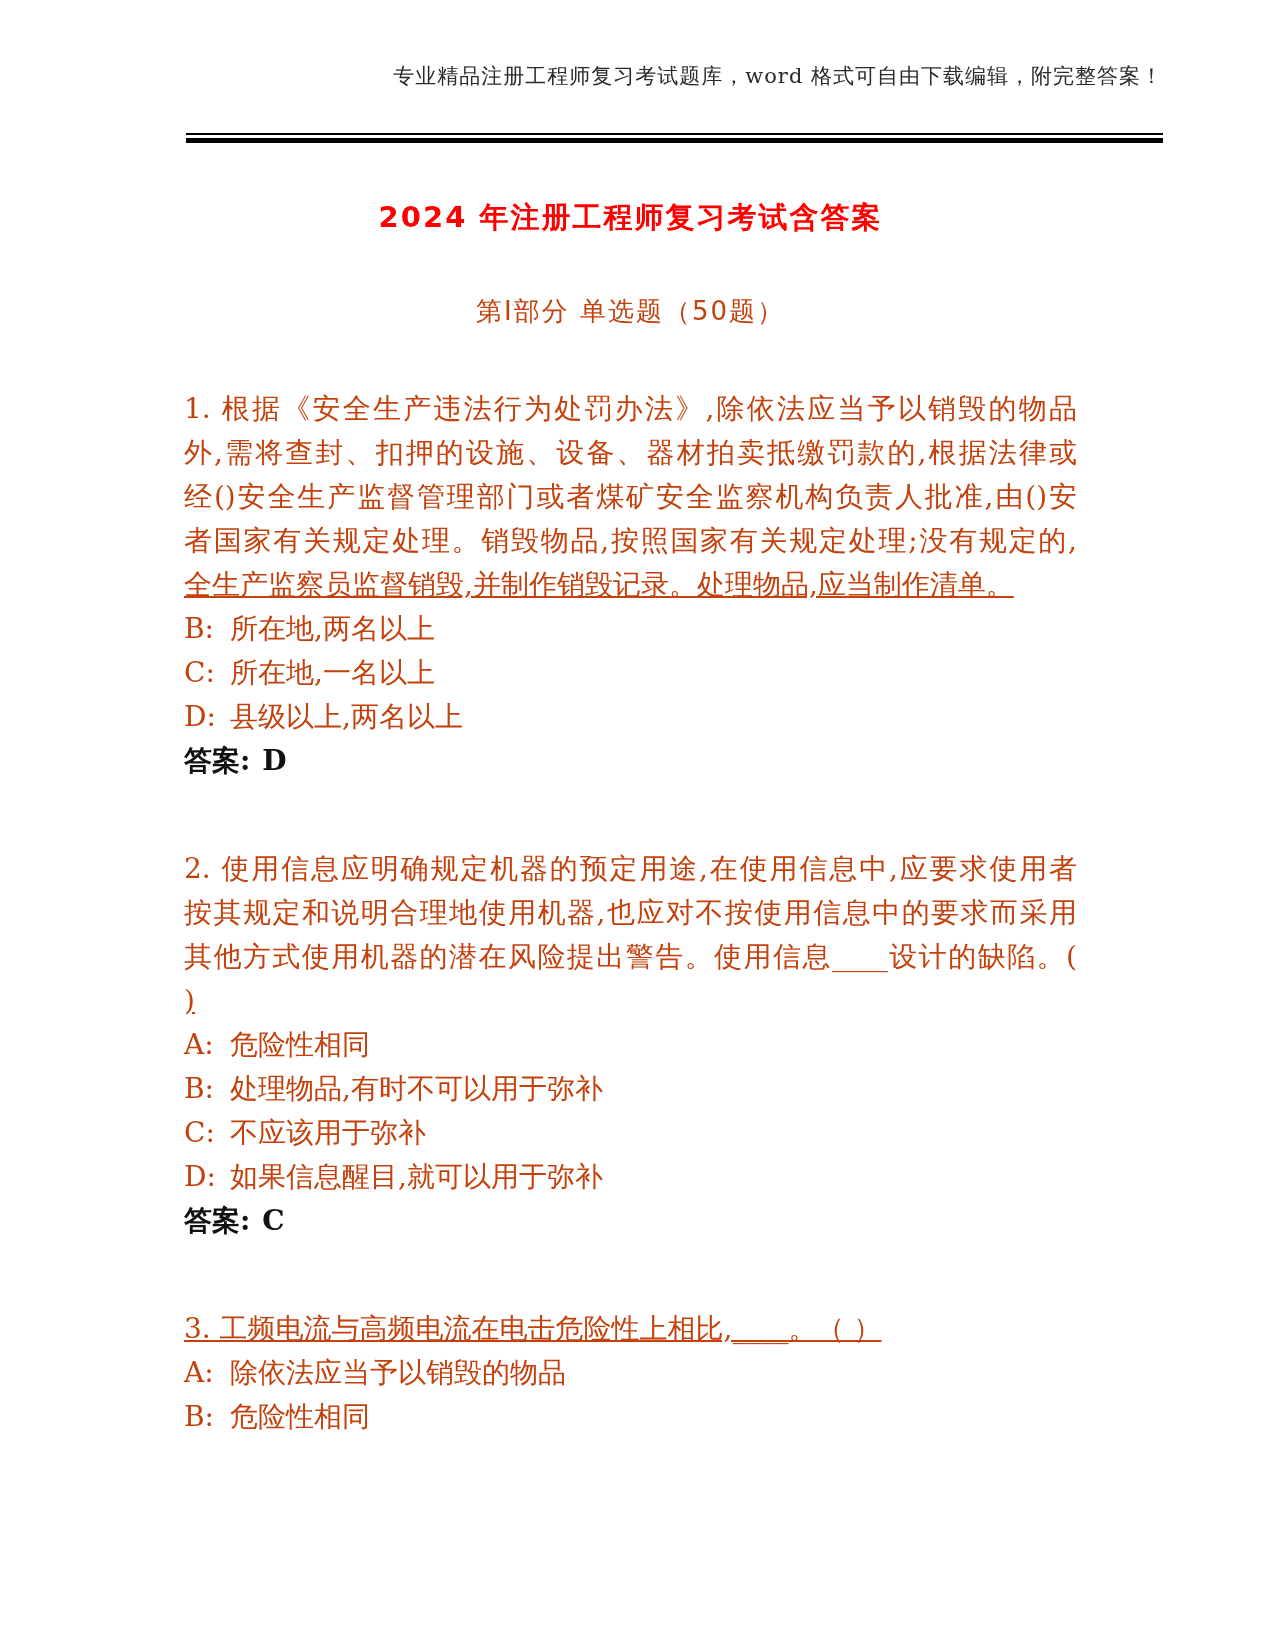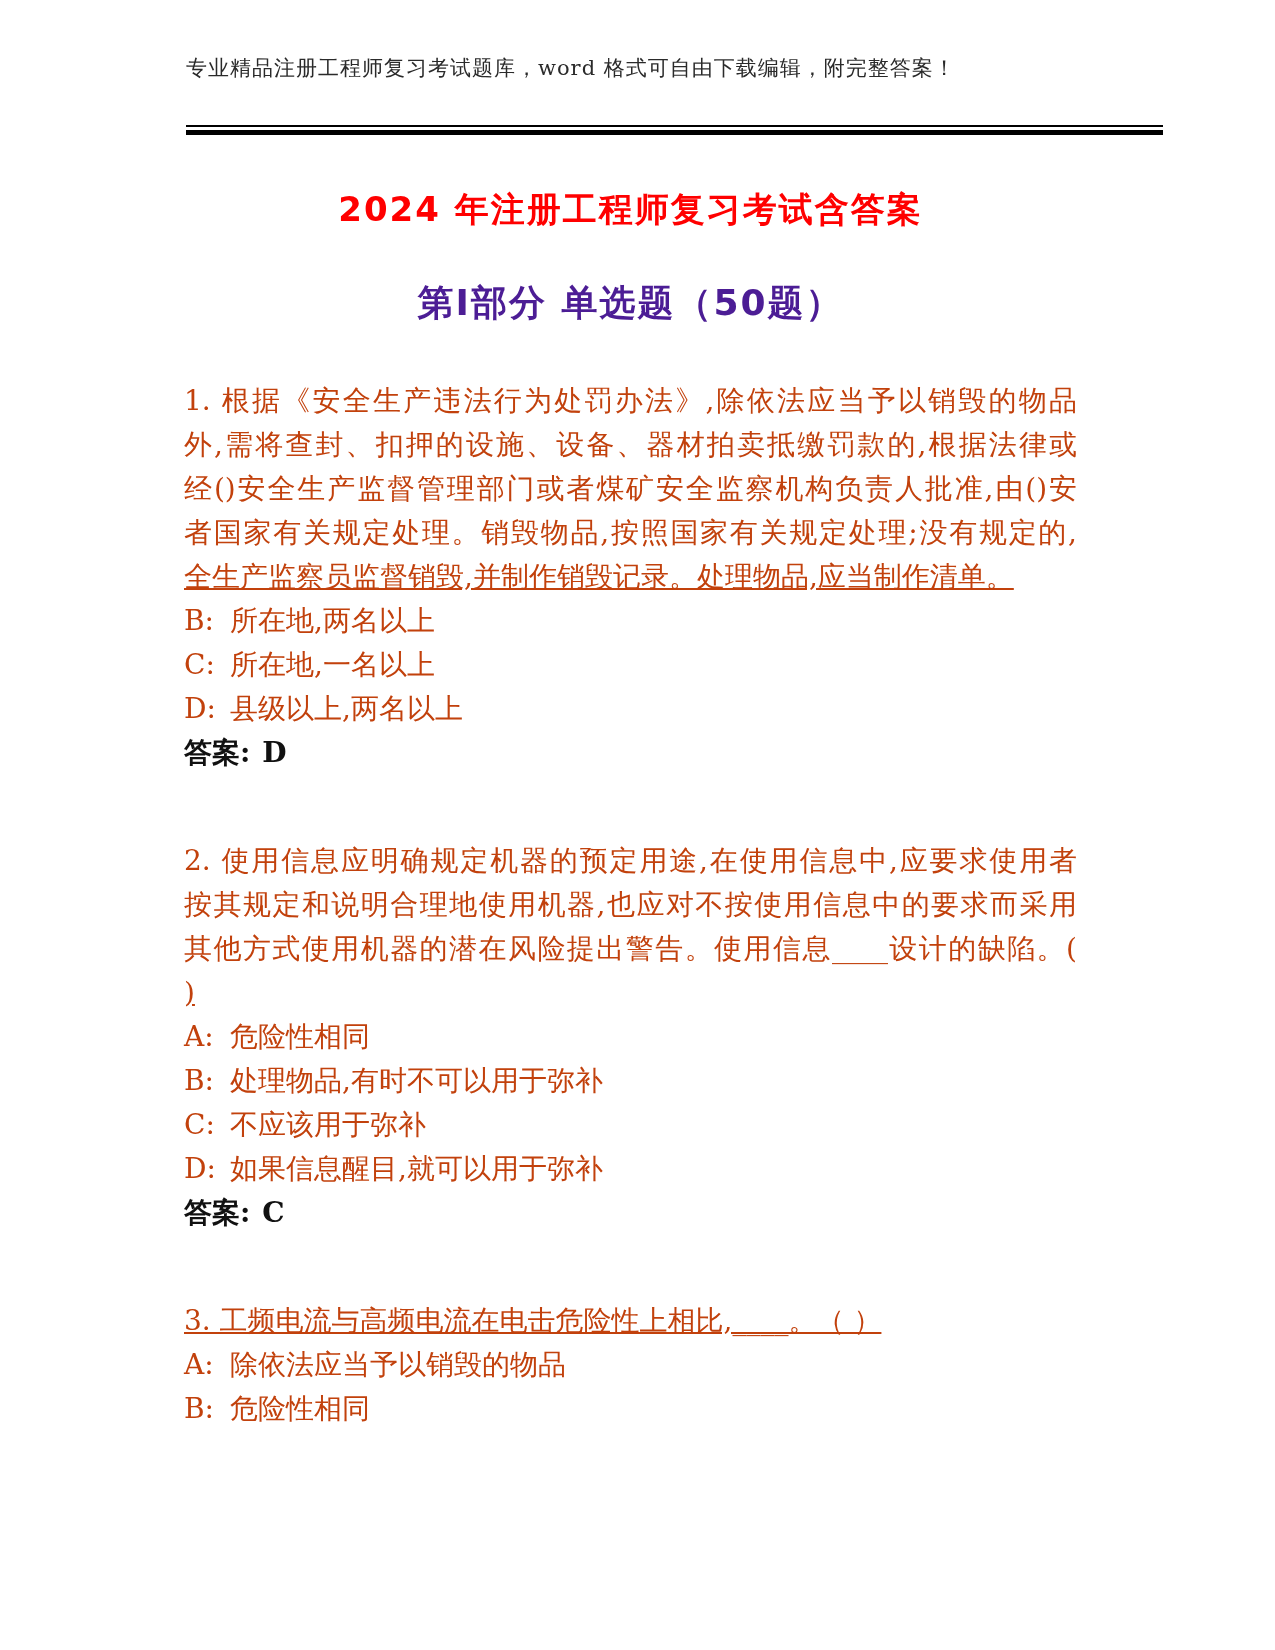--- a/index.html
+++ b/index.html
@@ -8,57 +8,58 @@
     background: #ffffff;
   }
   body {
     width: 1275px;
     height: 1650px;
     overflow: hidden;
     font-family: "DejaVu Serif", serif;
     color: #212121;
   }
   .header-note {
-    margin: 0 0 0 186px;
+    margin: 8px 0 0 186px;
     padding-top: 56px;
     width: 977px;
     font-size: 21px;
     line-height: 24px;
     letter-spacing: 1px;
     color: #2a2a2a;
+    text-align: right;
   }
   .divider {
     margin: 45px 0 0 186px;
     width: 977px;
     height: 3px;
     border-top: 2px solid #000000;
     border-bottom: 5px solid #000000;
   }
   .main {
     margin-left: 184px;
     width: 893px;
   }
   .page-title {
     margin: 48px 0 0 0;
     font-family: "DejaVu Sans", sans-serif;
     font-weight: bold;
-    font-size: 34px;
+    font-size: 29px;
     line-height: 52px;
     text-align: center;
     letter-spacing: 2px;
   }
   .section-heading {
     margin: 52px 0 0 0;
     font-family: "DejaVu Sans", sans-serif;
-    font-weight: 700;
-    font-size: 36px;
+    font-weight: 400;
+    font-size: 26px;
     line-height: 32px;
     text-align: center;
     letter-spacing: 2px;
-    color: #4c1d95;
+    color: #c2410c;
   }
   .question-block { margin-top: 64px; }
   .question-block.first { margin-top: 60px; }
   .qline, .option, .answer {
     margin: 0;
     font-size: 28px;
     line-height: 44px;
     color: #c2410c;
   }
   .qline.just {

